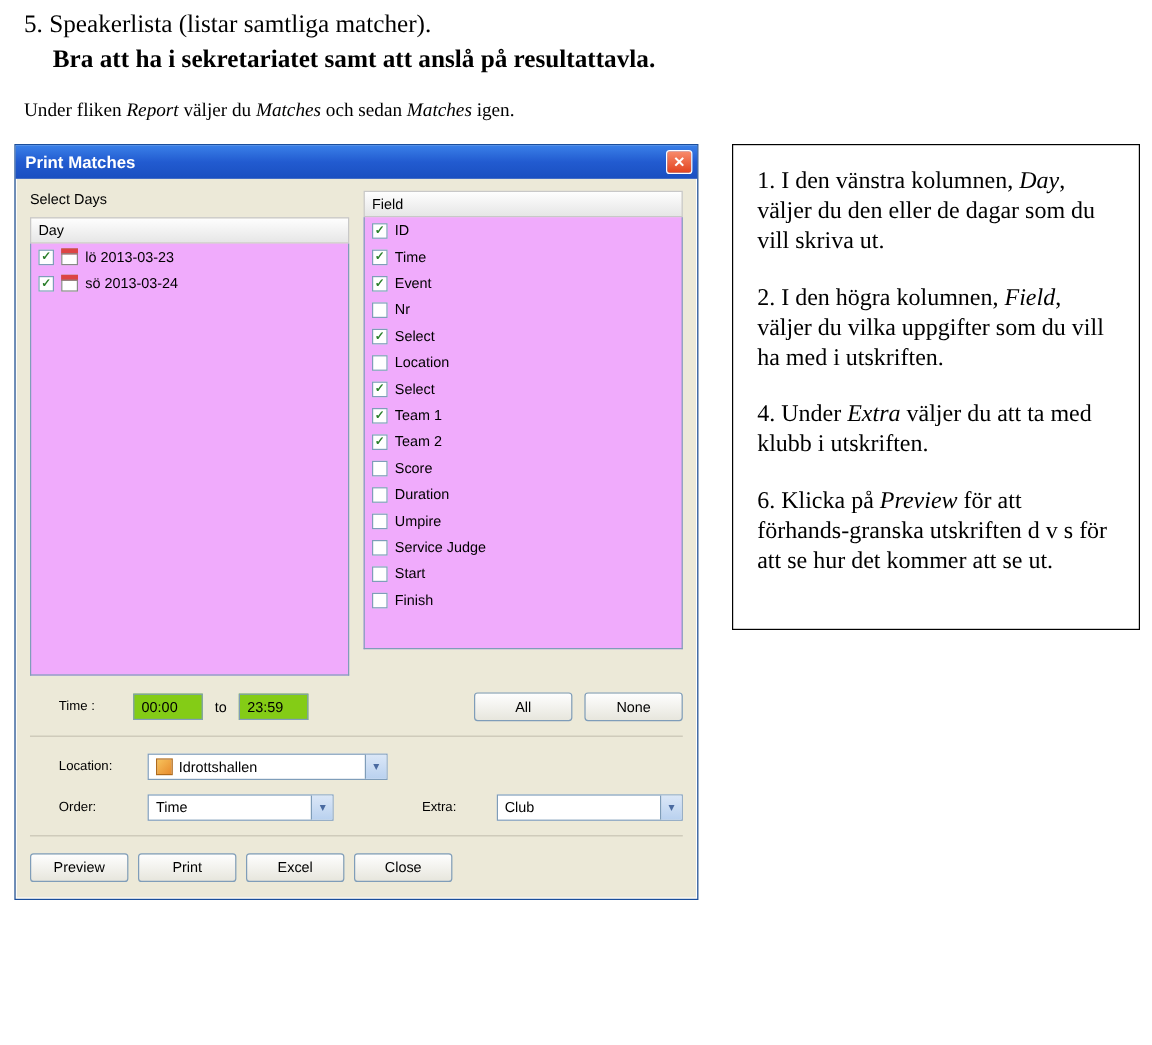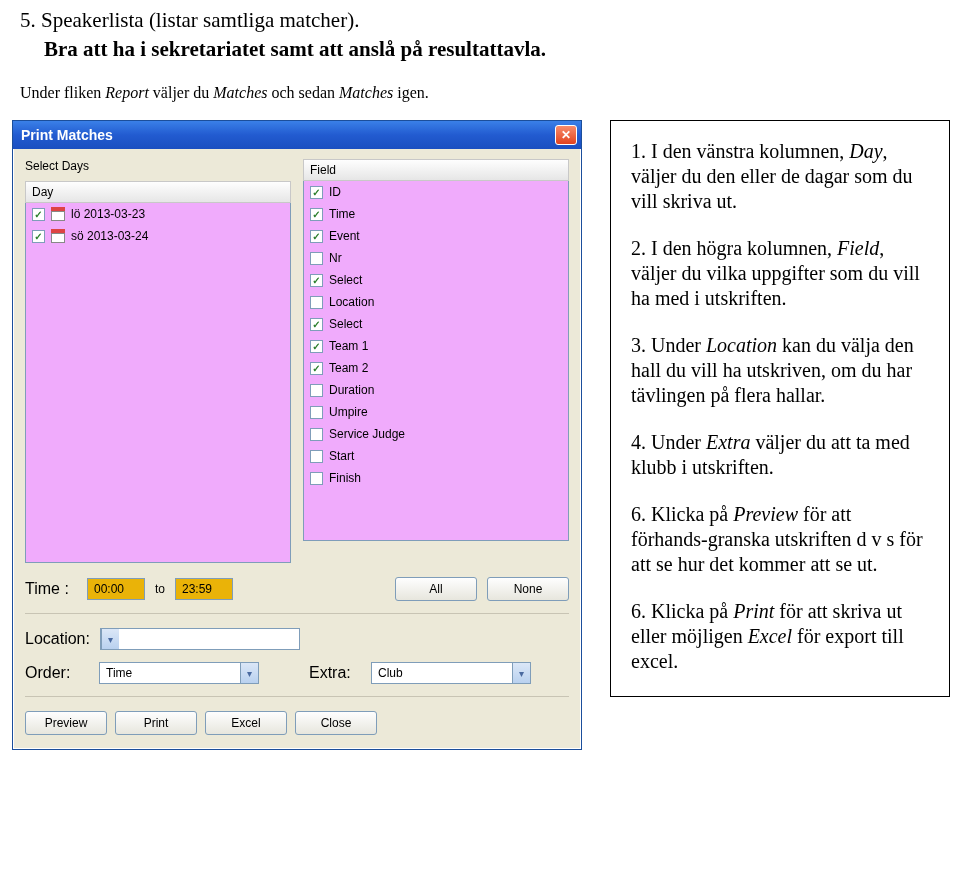--- a/index.html
+++ b/index.html
@@ -85,24 +85,24 @@
   .cal-icon::before {
     content:""; position:absolute; inset:0;
     border:1px solid #888; background:#fff;
   }
   .cal-icon::after {
     content:""; position:absolute; left:0; right:0; top:0; height:4px;
     background:#d44; border-bottom:1px solid #888;
   }
 
   .row-inline { display:flex; align-items:center; gap:10px; margin-bottom:12px; }
-  .row-inline label { font-size:16px; min-width:52px; }
+  .row-inline label { font-size:11px; min-width:52px;margin-left:24px; }
   .xp-input {
     border: 1px solid #7f9db9;
-    background: #eab308;
+    background: #84cc16;
     padding: 3px 6px;
     font-size: 12px;
     font-family: Tahoma, Arial, sans-serif;
     height: 22px;
   }
   .time-input { width: 58px; }
   .xp-btn {
     border: 1px solid #7f9db9;
     background: linear-gradient(to bottom, #fefefe, #e7e6dd);
     padding: 3px 3px;
@@ -226,20 +226,24 @@
               <div class="list-item">
                 <span class="chk checked"></span>
                 <span>Team 1</span>
               </div>
               <div class="list-item">
                 <span class="chk checked"></span>
                 <span>Team 2</span>
               </div>
               <div class="list-item">
                 <span class="chk"></span>
+                <span>Score</span>
+              </div>
+              <div class="list-item">
+                <span class="chk"></span>
                 <span>Duration</span>
               </div>
               <div class="list-item">
                 <span class="chk"></span>
                 <span>Umpire</span>
               </div>
               <div class="list-item">
                 <span class="chk"></span>
                 <span>Service Judge</span>
               </div>
@@ -263,20 +267,24 @@
         <div style="flex:1"></div>
         <button class="xp-btn">All</button>
         <button class="xp-btn">None</button>
       </div>
 
       <div class="sep-line"></div>
 
       <div class="row-inline">
         <label style="min-width:64px;">Location:</label>
         <div class="xp-combo" style="width:200px;">
+          <div class="combo-text">
+            <span class="loc-icon"></span>
+            <span>Idrottshallen</span>
+          </div>
           <div class="combo-arrow">▾</div>
         </div>
       </div>
 
       <div class="row-inline">
         <label style="min-width:64px;">Order:</label>
         <div class="xp-combo" style="width:160px;">
           <div class="combo-text">
               <span>Time</span>
             </div>
@@ -299,18 +307,16 @@
         <button class="xp-btn">Print</button>
         <button class="xp-btn">Excel</button>
         <button class="xp-btn">Close</button>
       </div>
     </div>
   </div>
 
   <div class="notes">
     <p><span>1. I den vänstra kolumnen, </span><em>Day</em><span>, väljer du den eller de dagar som du vill skriva ut.</span></p>
     <p><span>2. I den högra kolumnen, </span><em>Field</em><span>, väljer du vilka uppgifter som du vill ha med i utskriften.</span></p>
-    <p><span>3. Under </span><em>Location</em><span> kan du välja den hall du vill ha utskriven, om du har tävlingen på flera hallar.</span></p>
     <p><span>4. Under </span><em>Extra</em><span> väljer du att ta med klubb i utskriften.</span></p>
     <p><span>6. Klicka på </span><em>Preview</em><span> för att förhands-granska utskriften d v s för att se hur det kommer att se ut.</span></p>
-    <p style="margin-bottom:0;"><span>6. Klicka på </span><em>Print</em><span> för att skriva ut eller möjligen </span><em>Excel</em><span> för export till excel.</span></p>
   </div>
 </div>
 
 </body></html>

